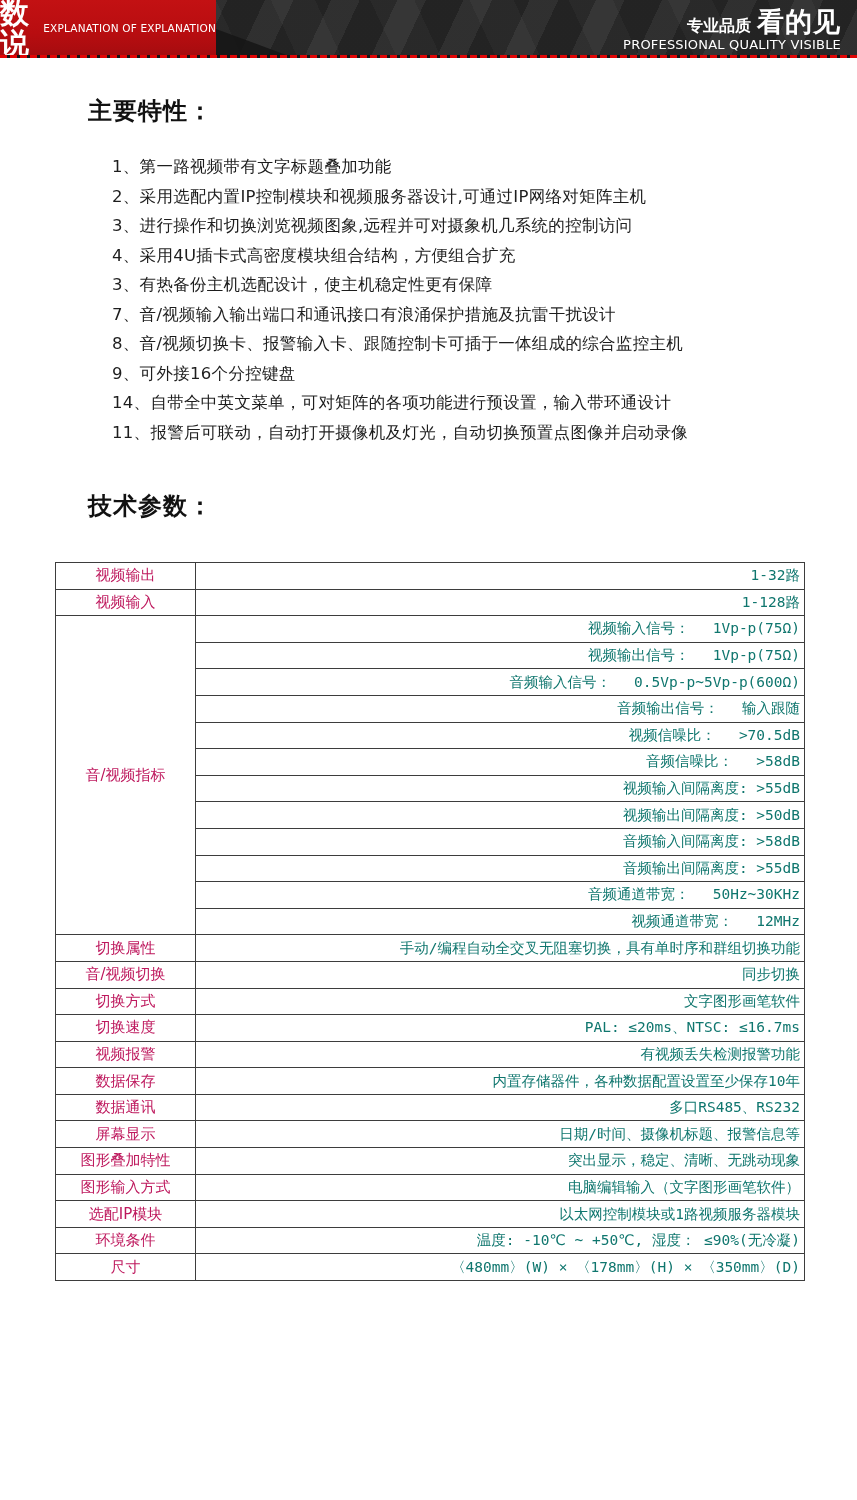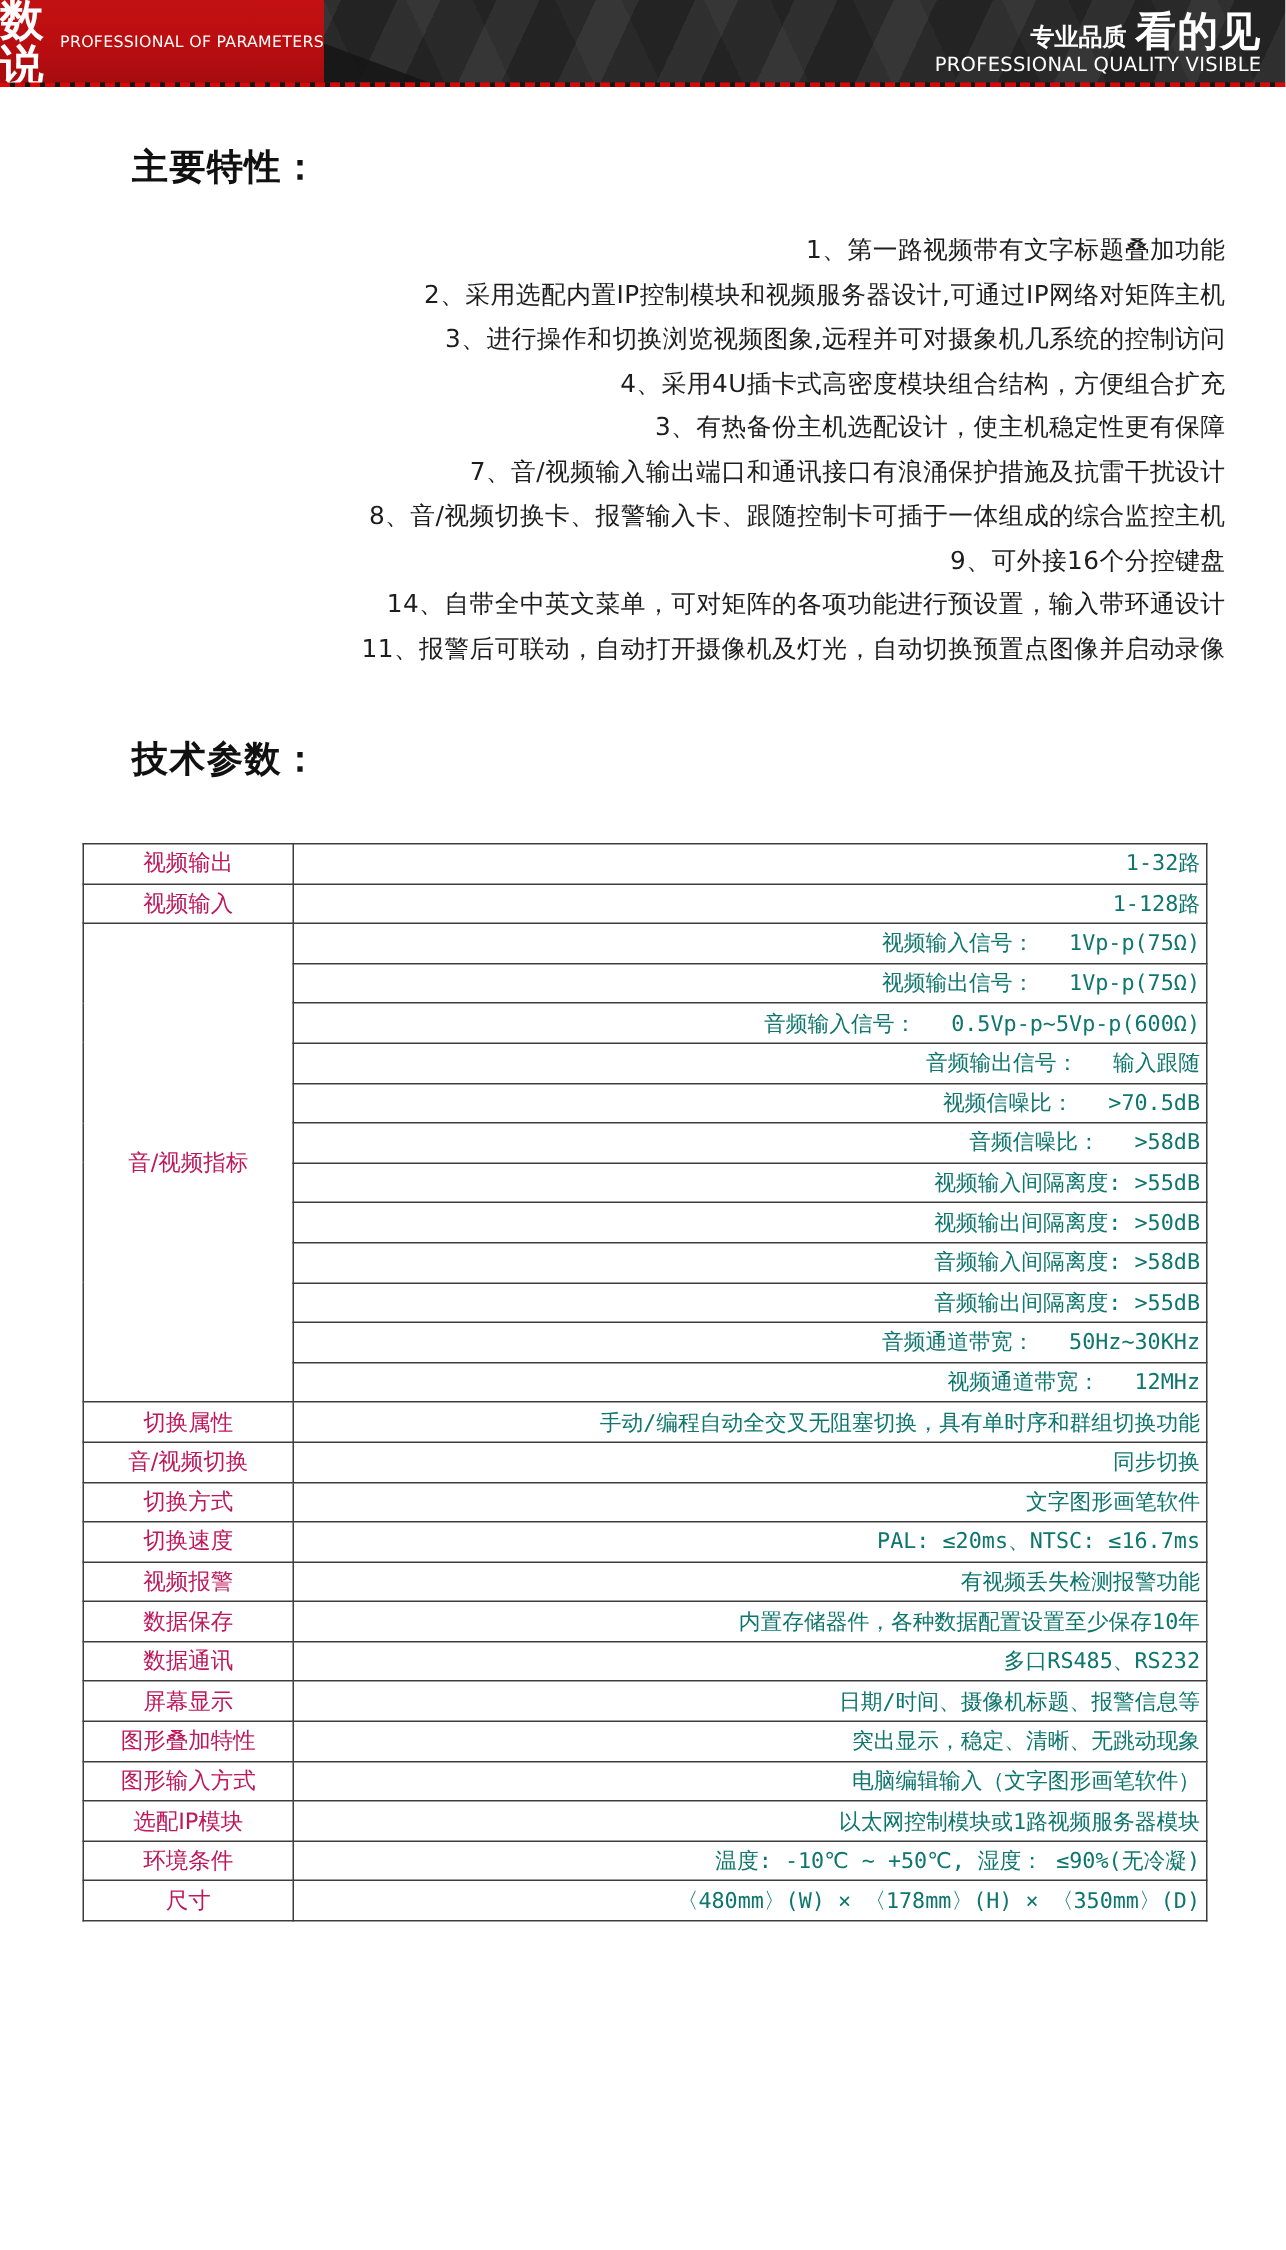--- a/index.html
+++ b/index.html
@@ -70,21 +70,20 @@
 
   .feature-list {
     margin: 25px 40px 0 112px;
     list-style: none;
   }
   .feature-list li {
     font-size: 16.5px; line-height: 29.5px;
     color: #1d1d1d; font-weight: 500;
     letter-spacing: 0.3px;
     white-space: nowrap;
-    text-align: right;
   }
 
   
   .spec-table-wrap { margin: 40px 0 0 55px; }
   table.spec {
     border-collapse: collapse;
     width: 750px; table-layout: fixed;
   }
   table.spec th, table.spec td {
     border: 1.6px solid #3d3d3d;
@@ -104,21 +103,21 @@
     font-family: "DejaVu Sans Mono", "DejaVu Sans", sans-serif;
     text-align: right;
   }
 </style>
 </head>
 <body>
 
 <div class="banner">
   <div class="banner-red">
     <div class="cn">参数说明</div>
-    <div class="en">PROFESSIONAL OF PARAMETERS</div>
+    <div class="en">EXPLANATION OF EXPLANATION</div>
   </div>
   <div class="fold"></div>
   <div class="banner-right">
     <div class="cnline">
       <span class="cn-small">专业品质</span>
       <span class="cn-big">看的见</span>
     </div>
     <div class="en">PROFESSIONAL QUALITY VISIBLE</div>
   </div>
 </div>

